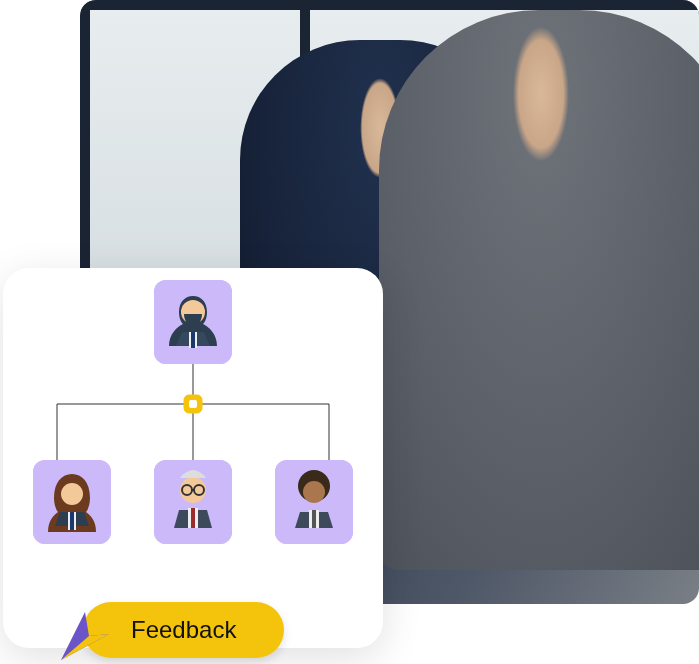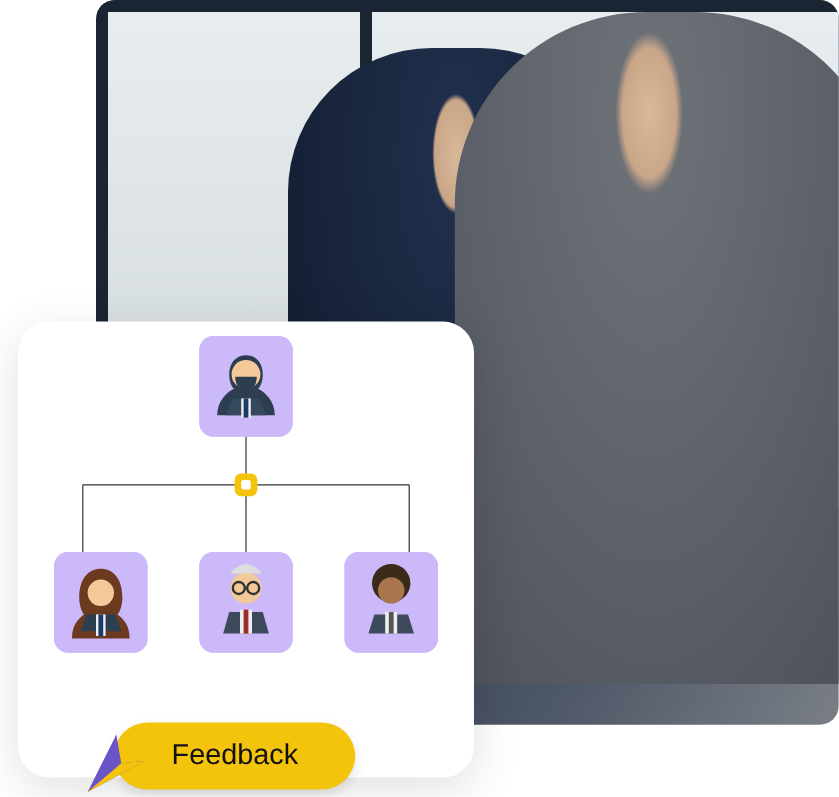--- a/index.html
+++ b/index.html
@@ -38,21 +38,21 @@
     .person2 {
       position: absolute;
       top: 10px; right: -40px;
       width: 360px; height: 560px;
       background: radial-gradient(ellipse at 45% 15%, #d9b89a 0%, #c9a688 8%, #6b6f76 10%, #5a5e66 60%, #4b4f58 100%);
       border-radius: 160px 160px 20px 20px;
     }
     .card {
       position: absolute;
       top: 268px;
-      left: 15px;
+      left: 3px;
       width: 380px;
       height: 380px;
       background: #fff;
       border-radius: 26px;
       box-shadow: 0 10px 40px rgba(0,0,0,0.12);
       padding: 20px 22px 20px 22px;
     }
     .org-root {
       position: absolute;
       top: 12px;

